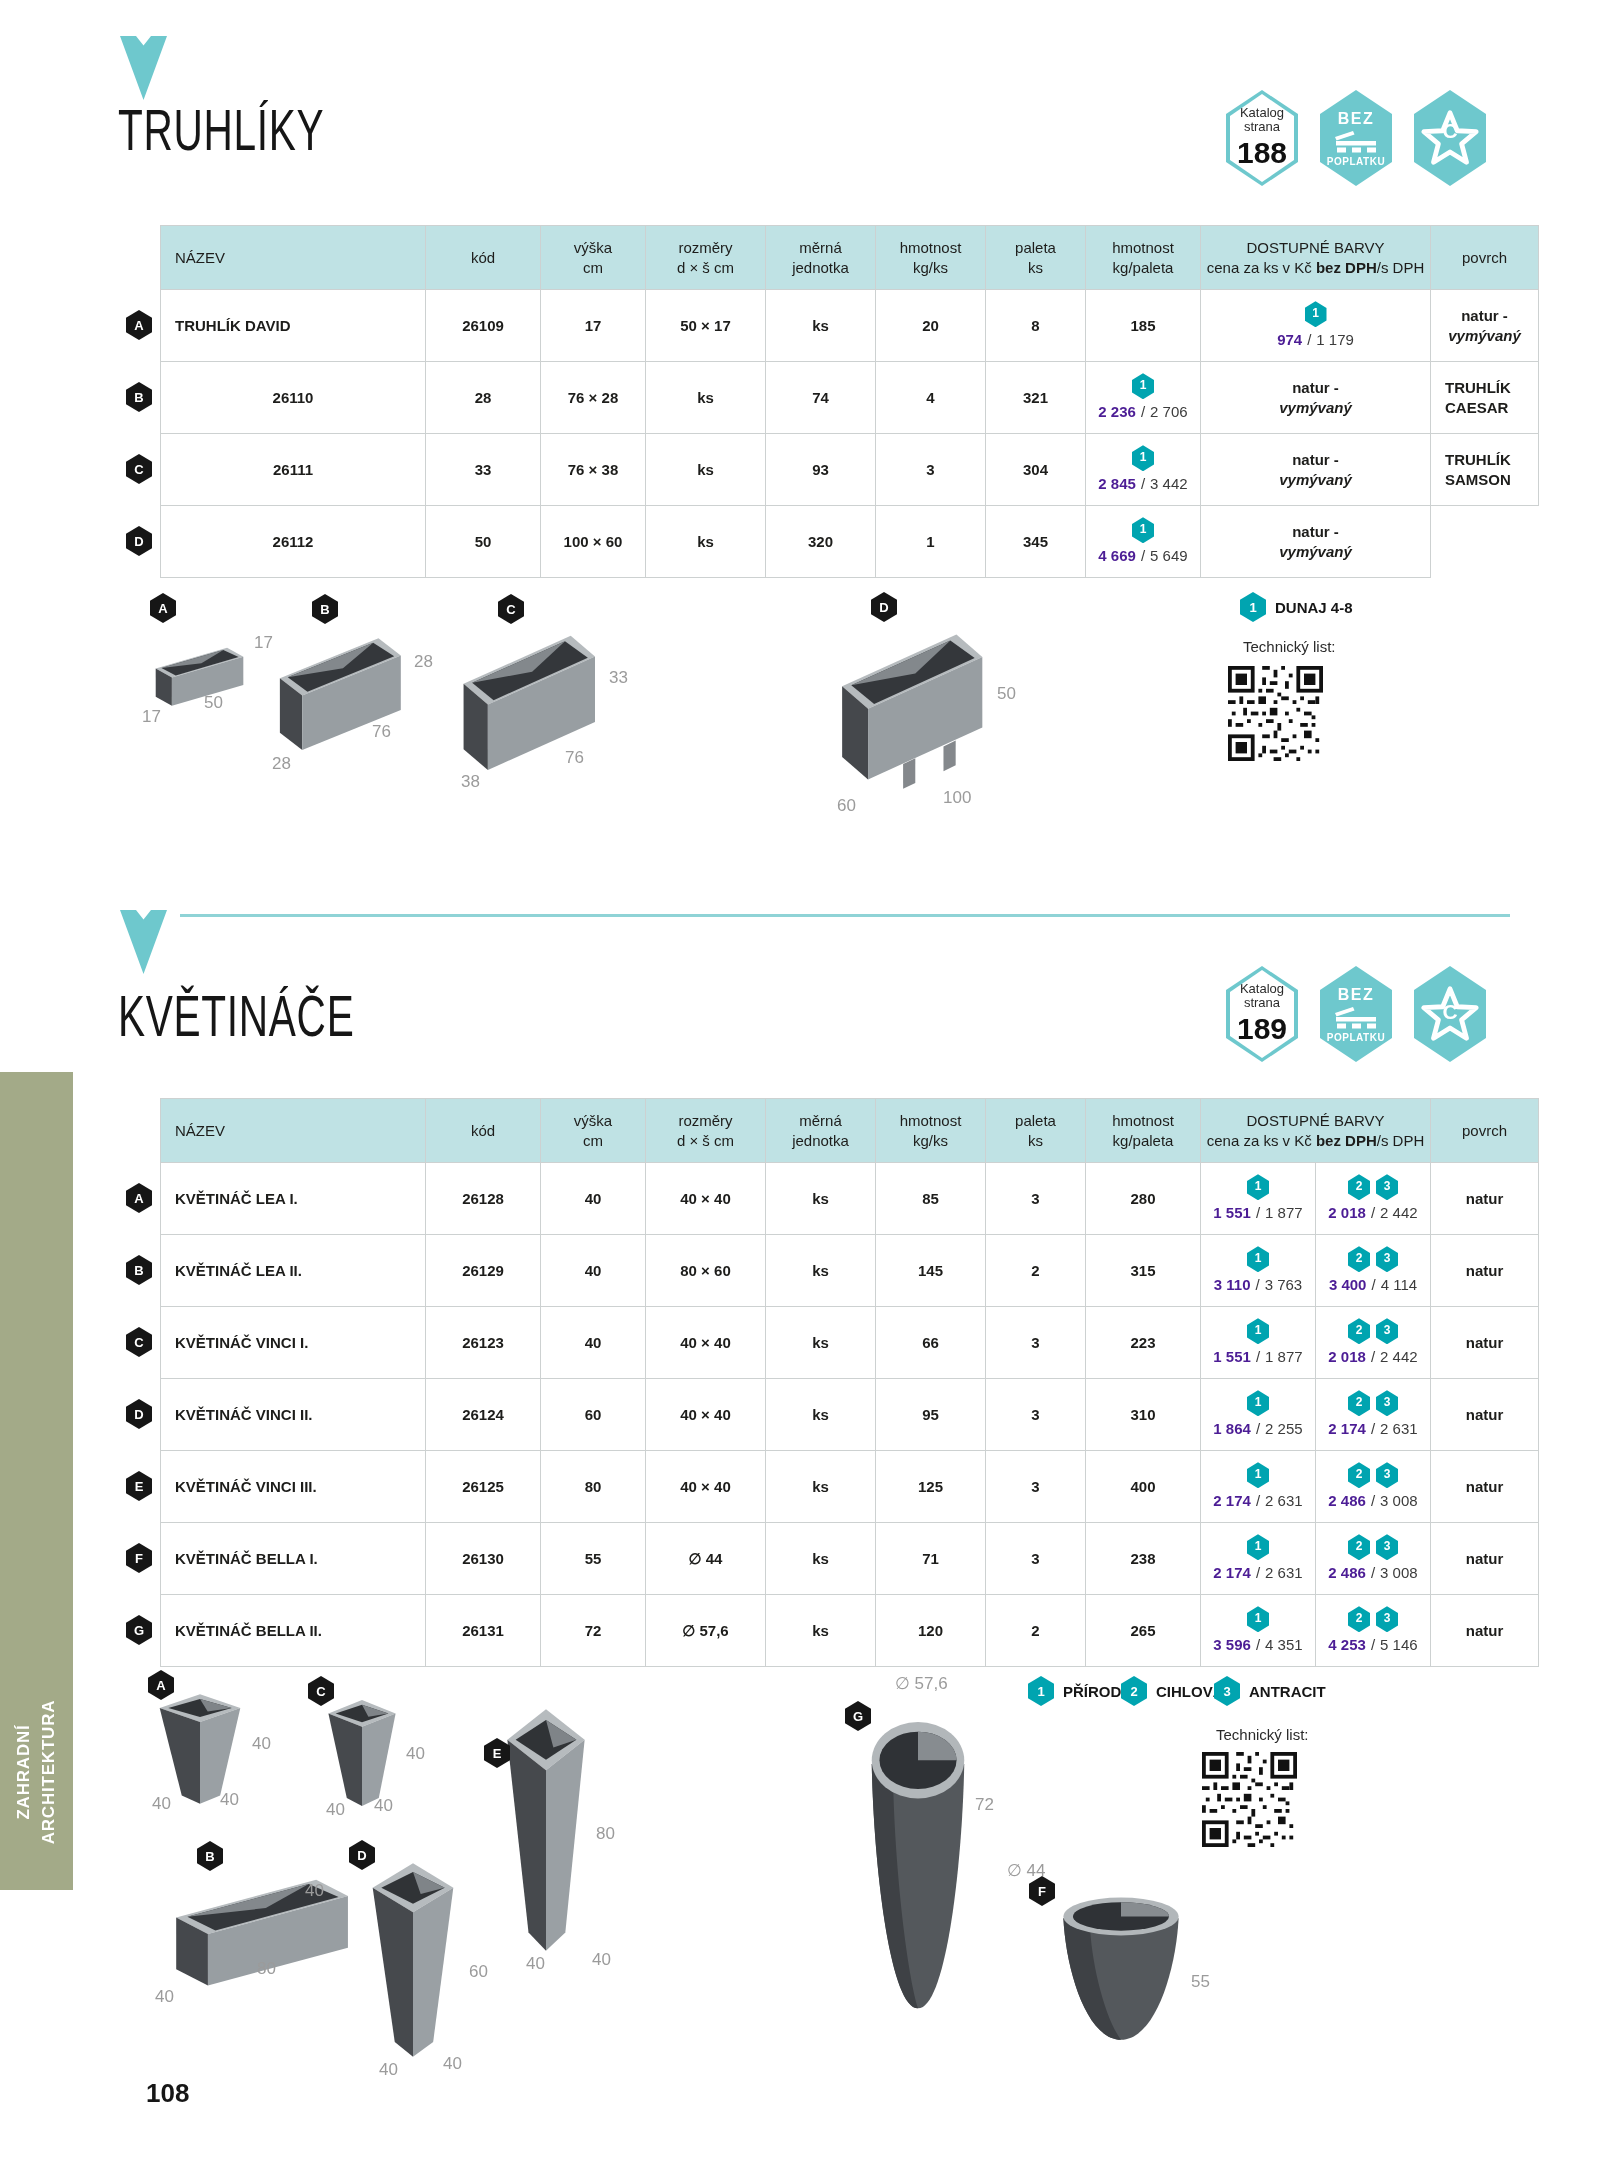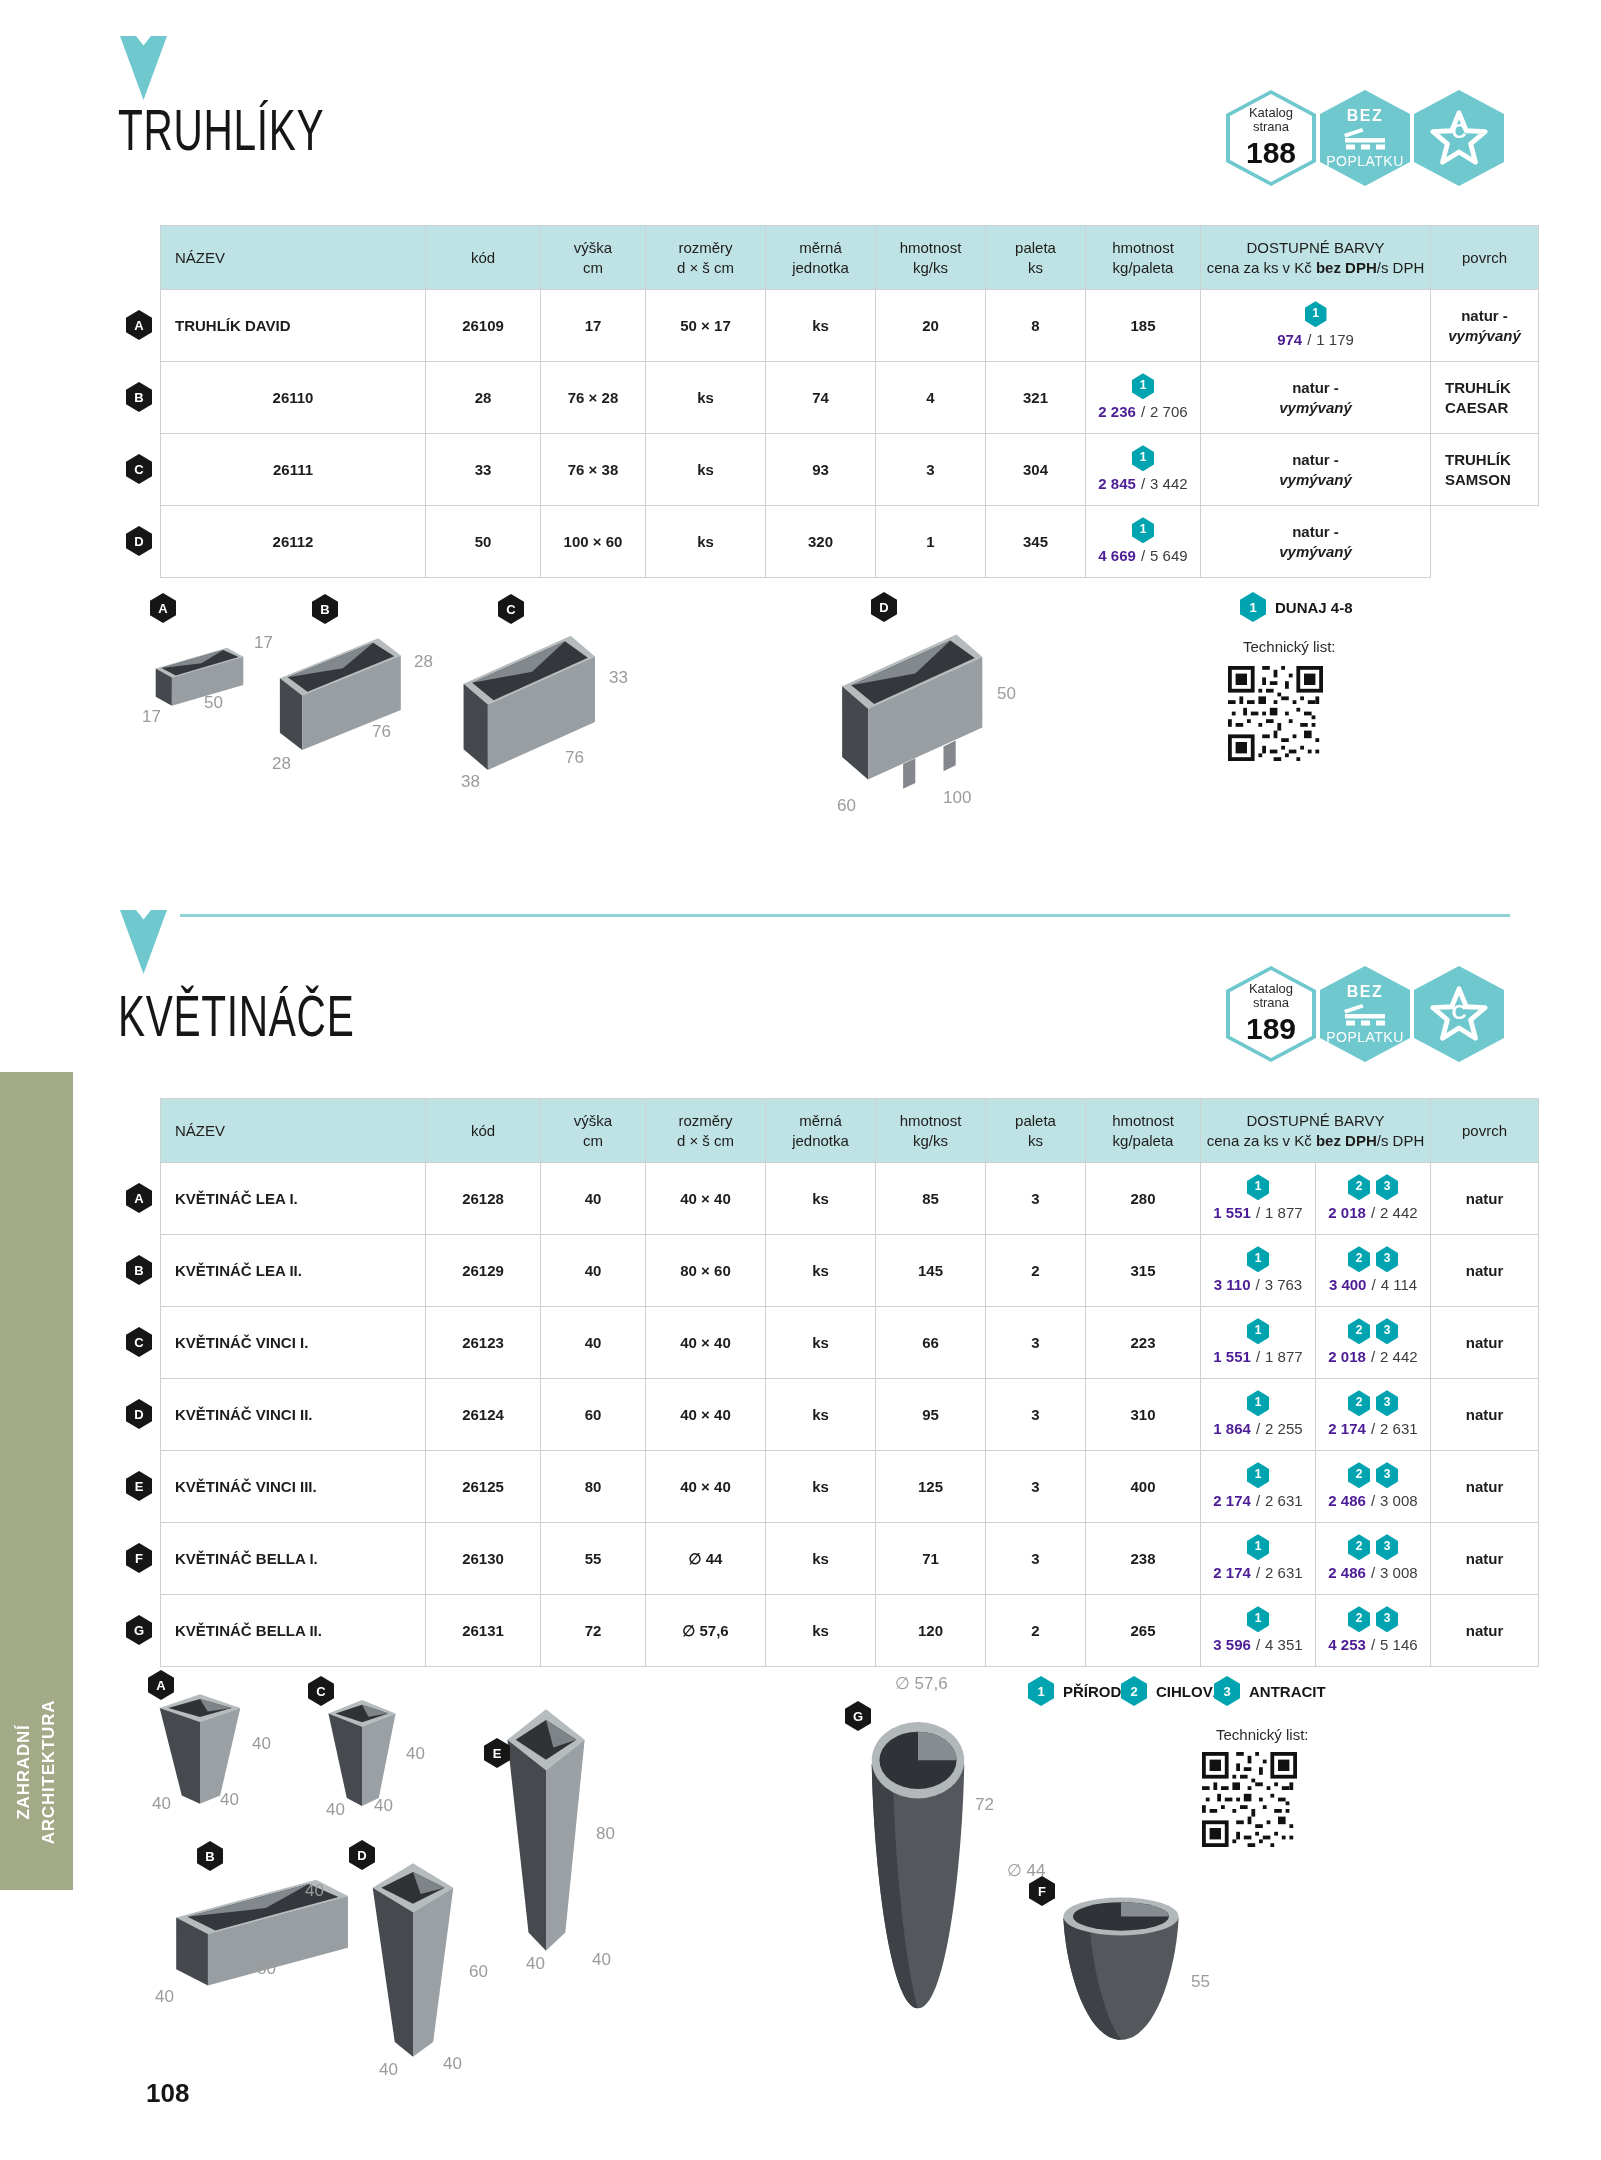--- a/index.html
+++ b/index.html
@@ -8,31 +8,31 @@
   .abs{position:absolute}
 
   
   .sec-title{position:absolute;font-size:58px;font-weight:400;letter-spacing:1px;
              transform:scaleX(.70);transform-origin:0 50%;white-space:nowrap;color:#161616}
 
   
   .divline{position:absolute;height:3px;background:#8fd3d6}
 
   
-  .hexwrap{position:absolute;width:90px;height:96px}
+  .hexwrap{position:absolute;width:72px;height:96px}
   .hexo,.hexi,.hexsolid{clip-path:polygon(50% 0,100% 25%,100% 75%,50% 100%,0 75%,0 25%)}
   .hexo{position:absolute;inset:0;background:#6ec8cd}
   .hexi{position:absolute;inset:4px;background:#fff;display:flex;flex-direction:column;
         align-items:center;justify-content:center}
   .hexsolid{position:absolute;inset:0;background:#6ec8cd;display:flex;flex-direction:column;
         align-items:center;justify-content:center}
   .kat1{font-size:13px;line-height:1.1;color:#2b2b2b}
   .kat-num{font-size:30px;font-weight:700;color:#101010;margin-top:2px}
   .bez{font-size:16px;font-weight:700;color:#fff;letter-spacing:1.5px}
-  .poplatku{font-size:14px;font-weight:400;color:#fff;letter-spacing:.5px;margin-top:0}
+  .poplatku{font-size:10px;font-weight:700;color:#fff;letter-spacing:.5px;margin-top:0}
   .star-letter{position:absolute;left:0;top:22px;width:100%;text-align:center;
         font-size:21px;font-weight:700;color:#fff}
 
   
   .lhex{width:26px;height:30px;background:#161616;color:#fff;font-size:13px;font-weight:700;
         display:flex;align-items:center;justify-content:center;
         clip-path:polygon(50% 0,100% 26%,100% 74%,50% 100%,0 74%,0 26%)}
   .chex{width:22px;height:26px;background:#00a4b0;color:#fff;font-size:12px;font-weight:700;
         display:flex;align-items:center;justify-content:center;
         clip-path:polygon(50% 0,100% 26%,100% 74%,50% 100%,0 74%,0 26%)}

